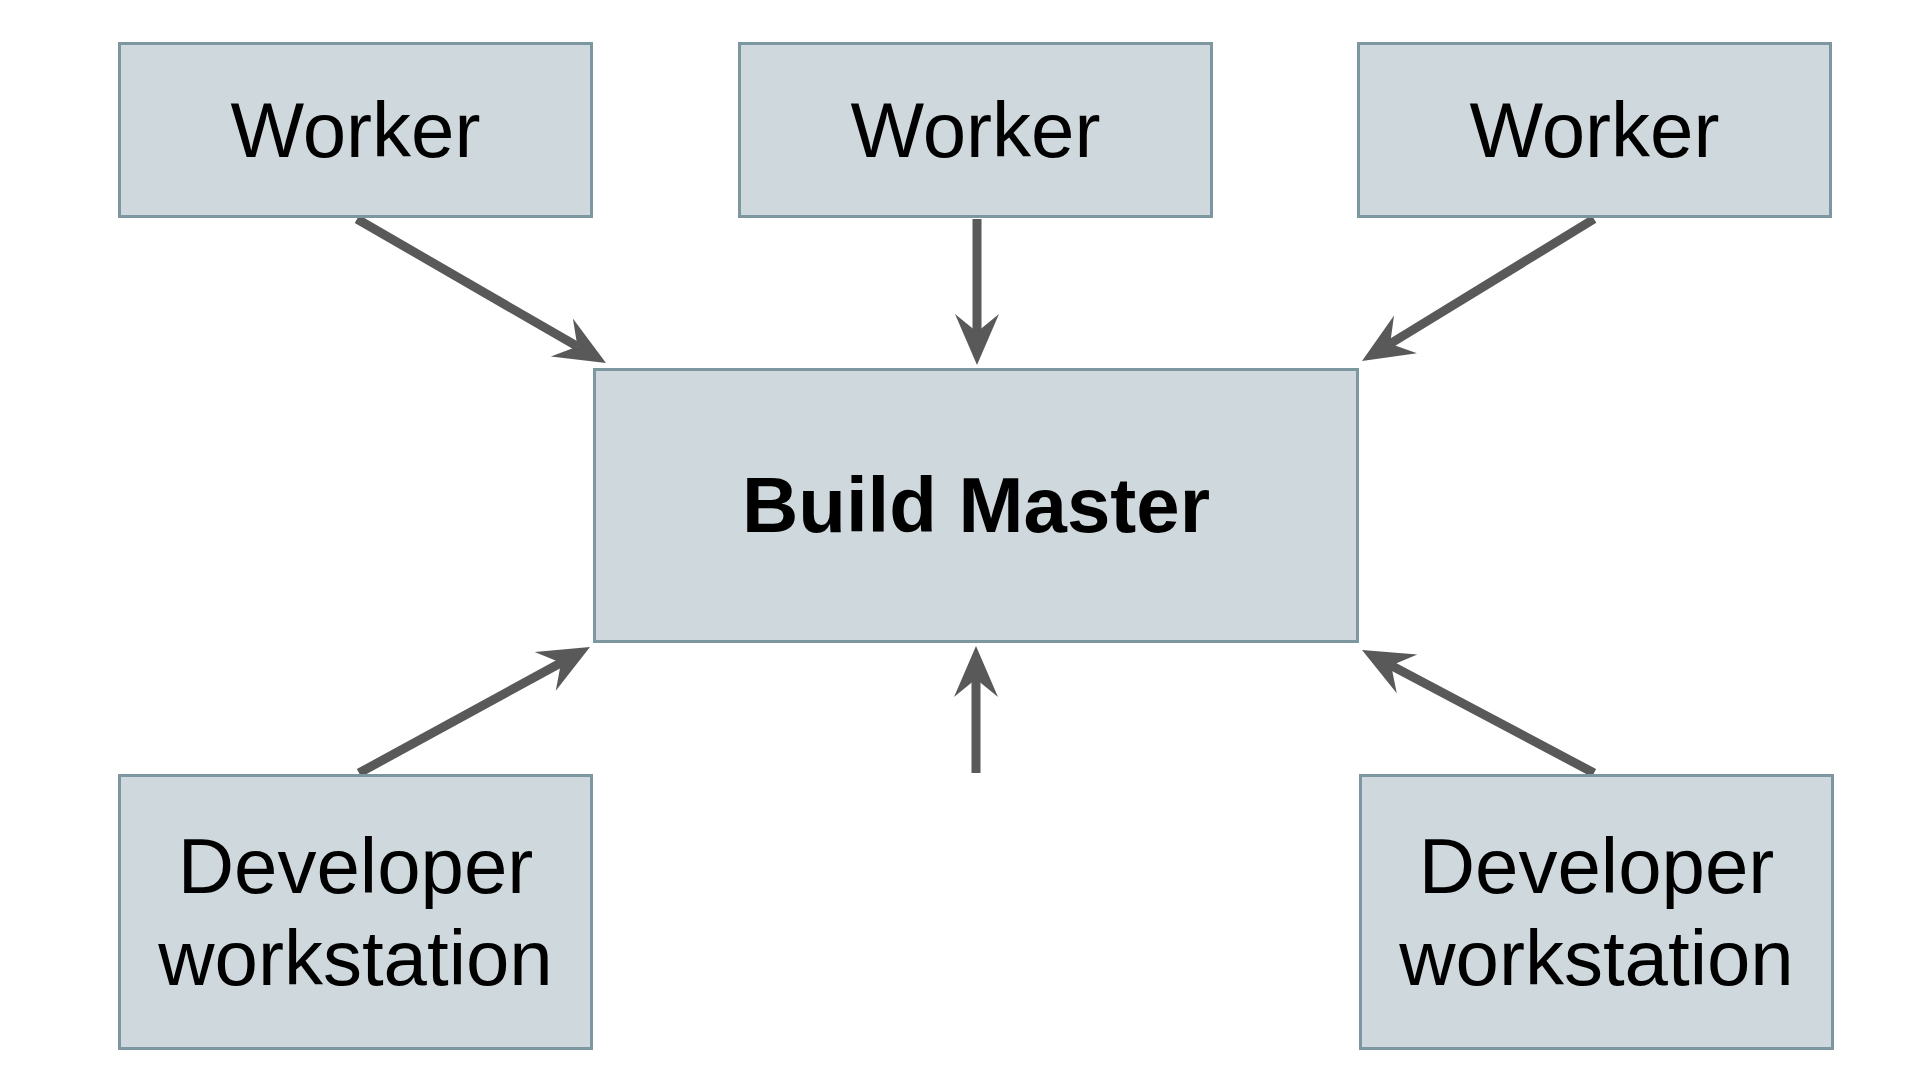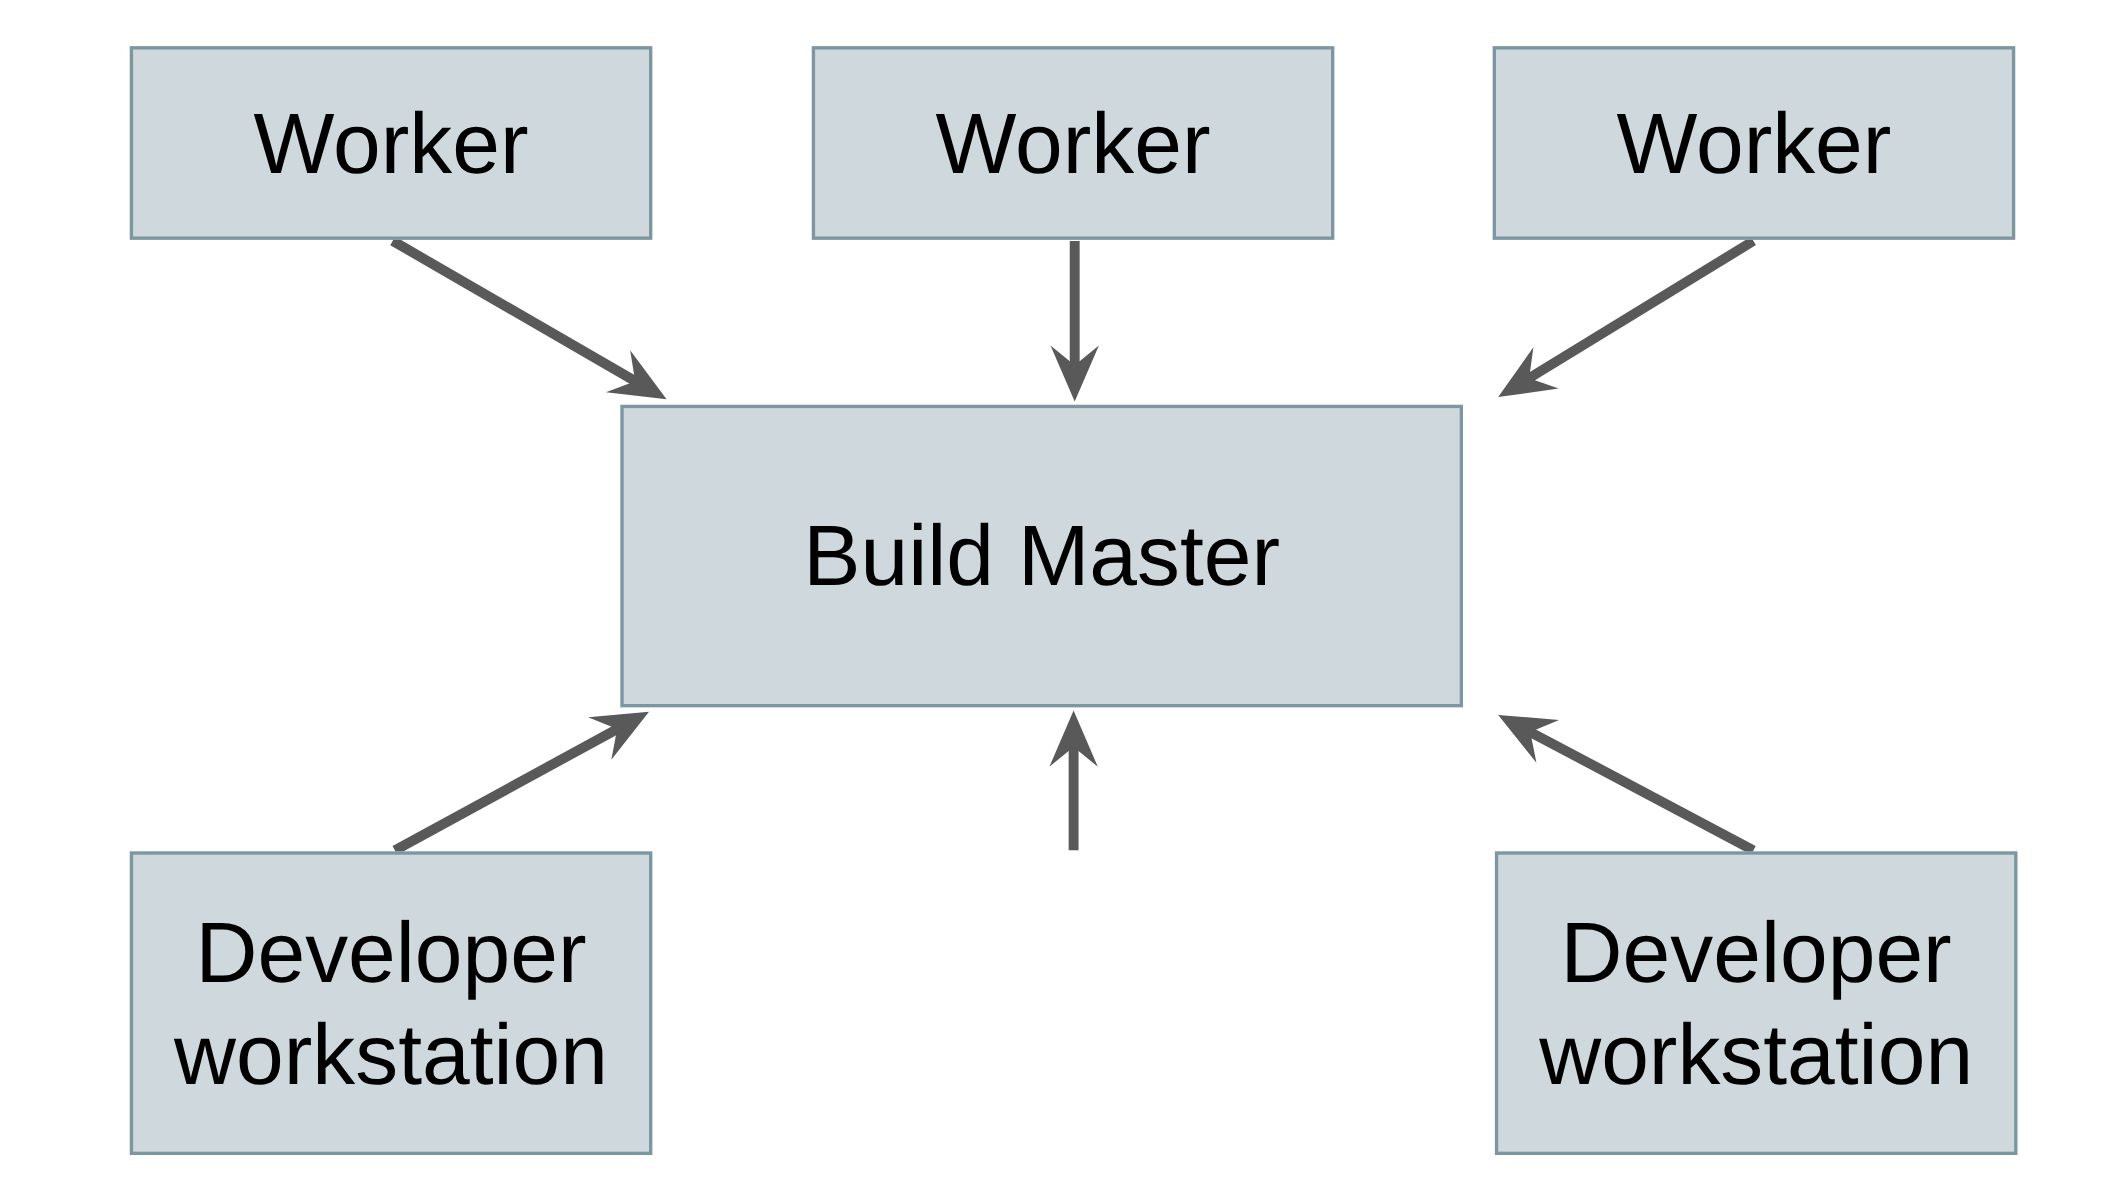--- a/index.html
+++ b/index.html
@@ -69,21 +69,21 @@
   </div>
 
   <div class="node" style="left: 738px; top: 42px; width: 475px; height: 176px; background: rgb(207, 216, 220); border-color: rgb(125, 151, 161); color: rgb(0, 0, 0);">
     <span class="node-label">Worker</span>
   </div>
 
   <div class="node" style="left: 1357px; top: 42px; width: 475px; height: 176px; background: rgb(207, 216, 220); border-color: rgb(125, 151, 161); color: rgb(0, 0, 0);">
     <span class="node-label">Worker</span>
   </div>
 
-  <div class="node" style="left: 564px; top: 368px; width: 766px; height: 275px; background: rgb(207, 216, 220); border-color: rgb(125, 151, 161); color: rgb(0, 0, 0);">
+  <div class="node" style="left: 593px; top: 368px; width: 766px; height: 275px; background: rgb(207, 216, 220); border-color: rgb(125, 151, 161); color: rgb(0, 0, 0); font-weight: bold;">
     <span class="node-label">Build Master</span>
   </div>
 
   <div class="node" style="left: 118px; top: 774px; width: 475px; height: 276px; background: rgb(207, 216, 220); border-color: rgb(125, 151, 161); color: rgb(0, 0, 0);">
     <span class="node-label">Developer workstation</span>
   </div>
 
 
   <div class="node" style="left: 1359px; top: 774px; width: 475px; height: 276px; background: rgb(207, 216, 220); border-color: rgb(125, 151, 161); color: rgb(0, 0, 0);">
     <span class="node-label">Developer workstation</span>

